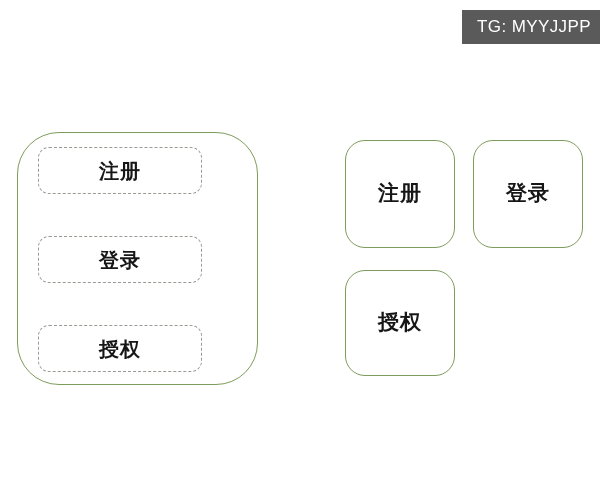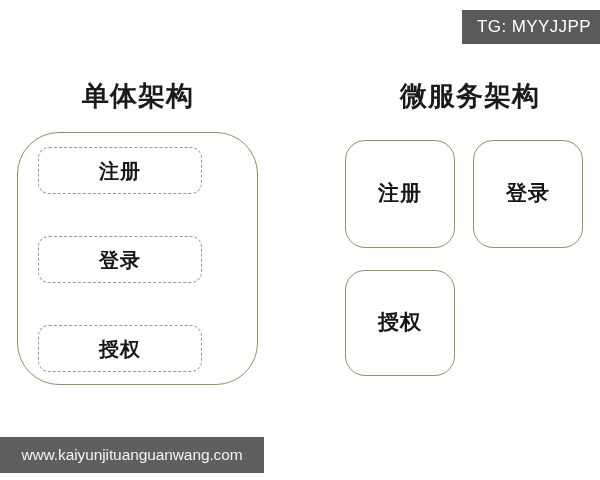--- a/index.html
+++ b/index.html
@@ -151,45 +151,42 @@
     font-family: "DejaVu Sans", "Liberation Sans", sans-serif;
   }
 </style>
 </head>
 <body>
 
 <div id="canvas">
 
   <div class="tg-badge">TG: MYYJJPP</div>
 
-  <div class="panel-title" id="title-mono">单体架构</div>
 
   <div class="mono-shell"></div>
 
   <div class="mono-modules">
     <div class="mono-module">
       <span class="label">注册</span>
     </div>
     <div class="mono-module">
       <span class="label">登录</span>
     </div>
     <div class="mono-module">
       <span class="label">授权</span>
     </div>
   </div>
 
-  <div class="panel-title" id="title-micro">微服务架构</div>
 
   <div class="micro-grid">
     <div class="micro-card">
       <span class="label">注册</span>
     </div>
     <div class="micro-card">
       <span class="label">登录</span>
     </div>
     <div class="micro-card">
       <span class="label">授权</span>
     </div>
   </div>
 
-  <div class="watermark">www.kaiyunjituanguanwang.com</div>
 
 </div>
 
 </body></html>

